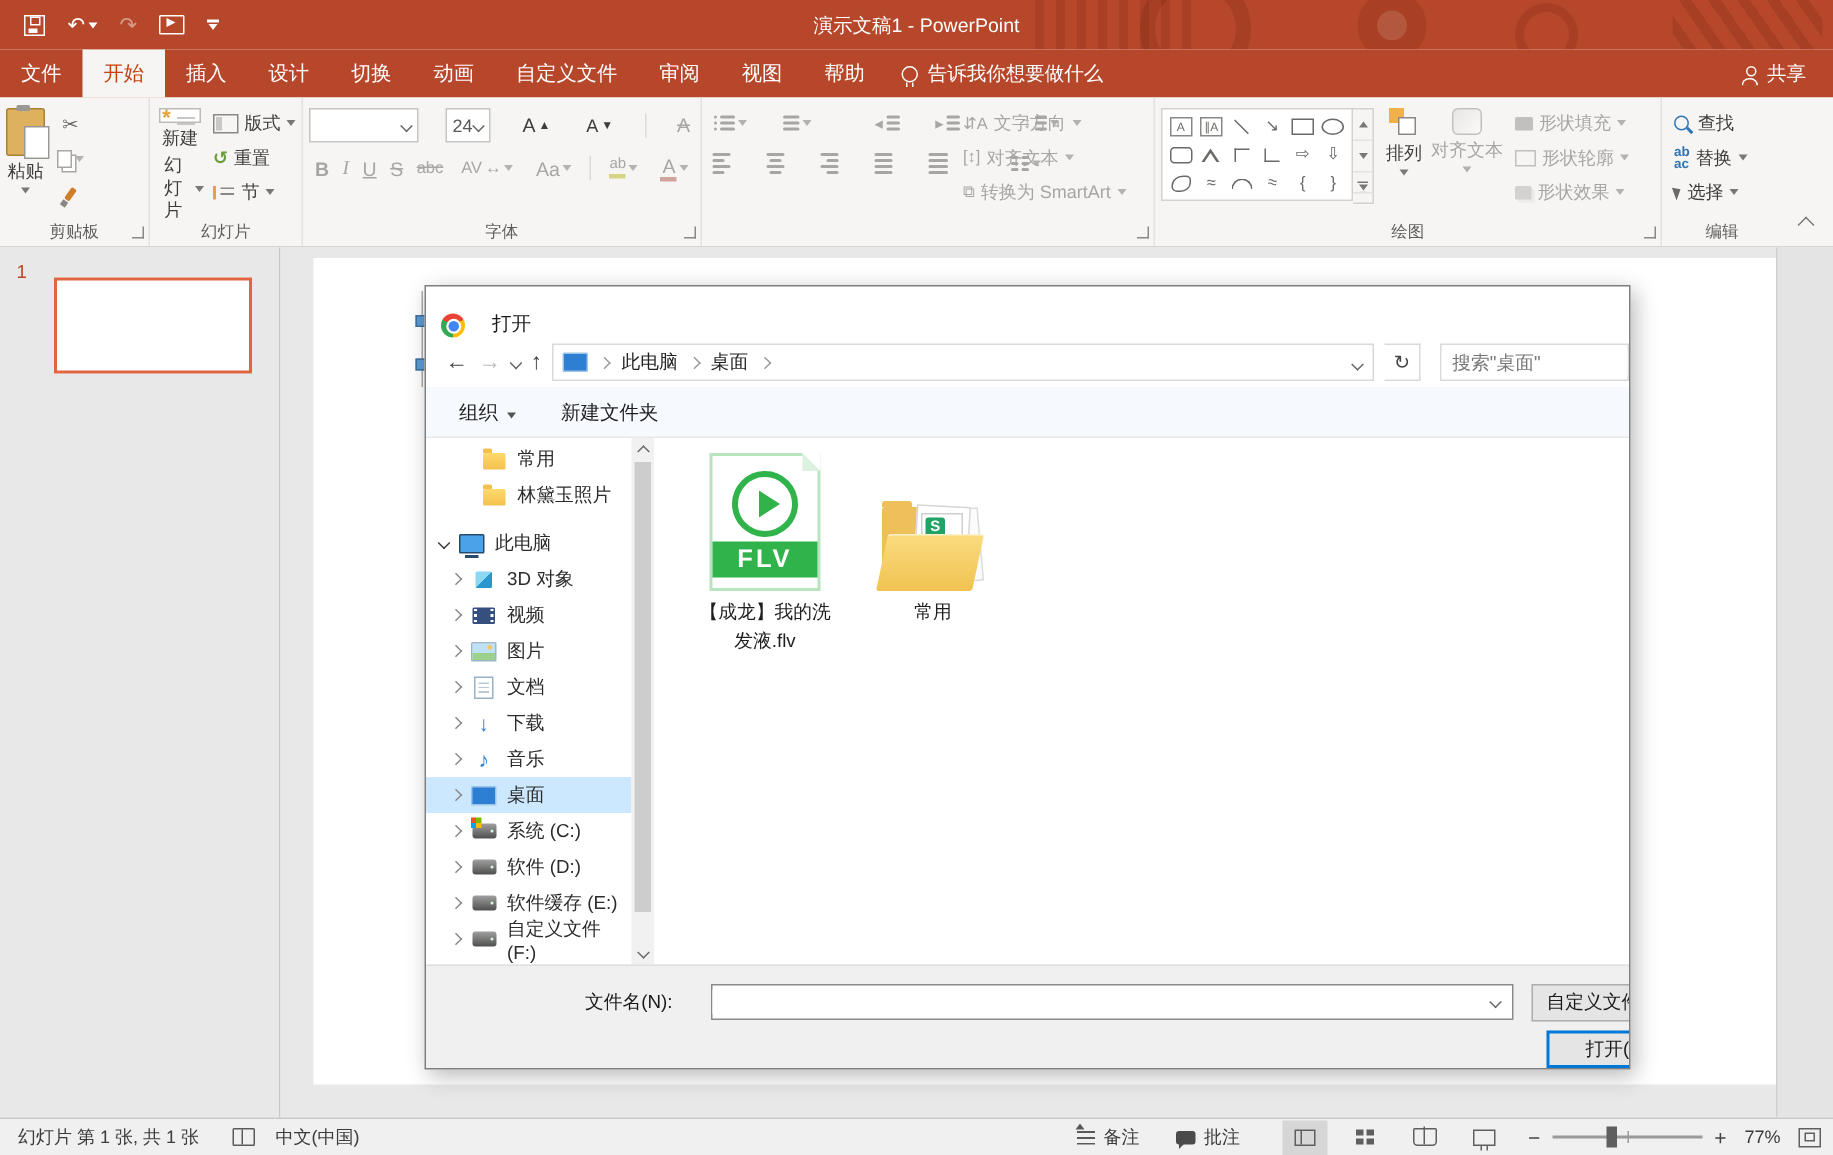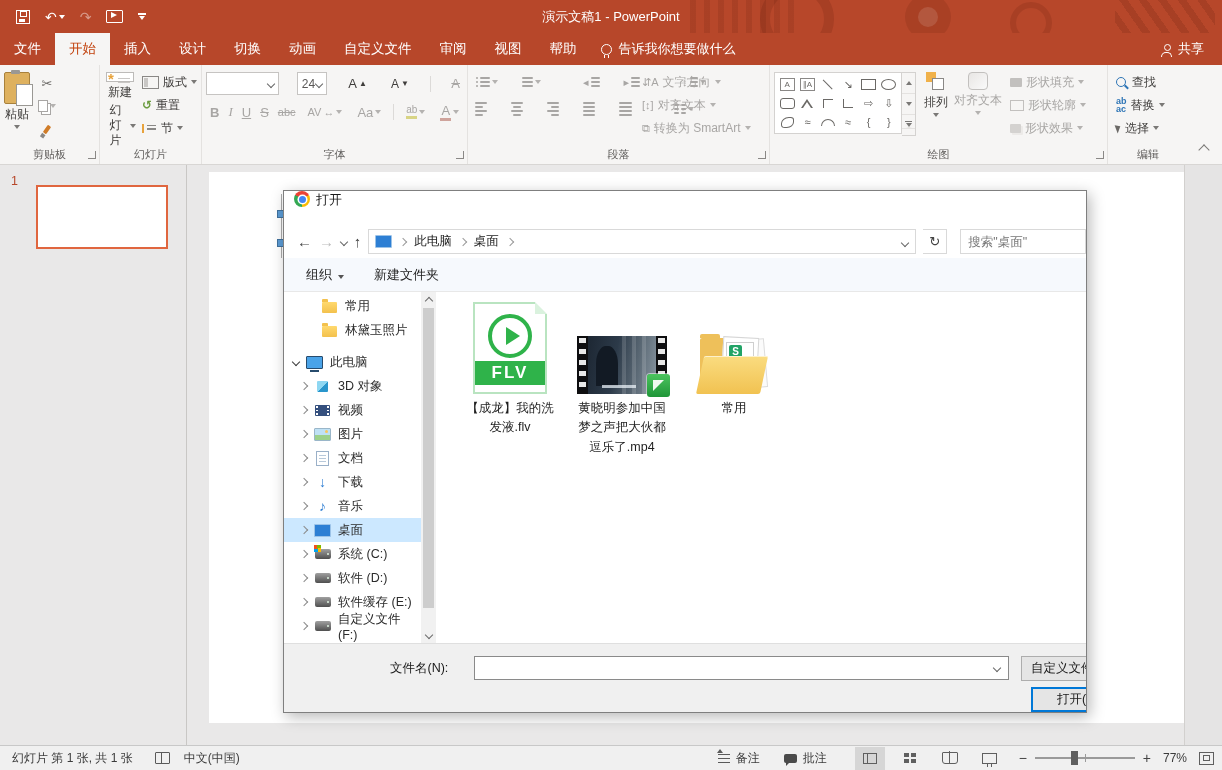--- a/index.html
+++ b/index.html
@@ -132,21 +132,21 @@
   .slidenum{position:absolute;left:11px;top:9px;font-size:12.5px;color:#b7472a}
   .thumbbox{position:absolute;left:36px;top:20px;width:128px;height:60px;background:#fff;border:2px solid #e0663f}
   .main{flex:1;background:#e9e8e8;position:relative}
   .canvas{position:absolute;left:22px;top:7px;right:0;bottom:22px;background:#fff}
   .rstrip{width:37px;background:#e5e4e4;border-left:1px solid #d2d0ce}
   .ph-line{position:absolute;left:281px;top:194px;width:1px;height:64px;background:#ababab;z-index:2}
   .ph-h{position:absolute;left:277px;width:6px;height:6px;background:#5b9bd5;border:1px solid #41719c;z-index:2}
   
   .dlg{position:absolute;left:283px;top:190px;width:804px;height:523px;background:#fff;border:1px solid #7f7f7f;
        box-shadow:3px 4px 14px rgba(0,0,0,.28);overflow:hidden;box-sizing:border-box;z-index:5;font-size:13px;color:#1a1a1a}
-  .dtitle{height:34px;display:flex;align-items:flex-start;gap:6px;padding-left:10px}
+  .dtitle{height:34px;display:flex;align-items:flex-end;gap:18px;padding-left:10px}
   .chrome{width:16px;height:16px;border-radius:50%;position:relative;
      background:conic-gradient(from -60deg,#ea4335 0 120deg,#fbbc05 120deg 240deg,#34a853 240deg 360deg)}
   .chrome::after{content:'';position:absolute;left:4.5px;top:4.5px;width:7px;height:7px;background:#4285f4;border-radius:50%;box-shadow:0 0 0 1.5px #fff}
   .daddr{height:33px;display:flex;align-items:center;gap:7px;padding-left:13px}
   .navg{font-size:15px;color:#444;line-height:1}
   .navg.fwd{color:#bcbcbc}
   .chv{display:inline-block;width:5px;height:5px;border-right:1.4px solid #666;border-bottom:1.4px solid #666;transform:rotate(45deg)}
   .chv.r{transform:rotate(-45deg);border-color:#9a9a9a}
   .crumbbox{width:566px;height:25px;border:1px solid #d9d9d9;display:flex;align-items:center;gap:8px;padding-left:6px;box-sizing:border-box}
   .crumb{font-size:12.5px;color:#222}
@@ -551,21 +551,20 @@
             <span class="arrg">[↕]</span>
             <span>对齐文本</span>
             <span class="ddg dis"></span>
           </span>
         <span class="stackbtn disab">
             <span class="arrg">⧉</span>
             <span>转换为 SmartArt</span>
             <span class="ddg dis"></span>
           </span>
       </div>
-      <div class="glabel">段落</div>
       <span class="dl"></span>
     </div>
 
     <div class="grp" style="width:338px">
       <div style="display:flex">
         <div class="gal">
           <span class="g-abox">A</span>
           <span class="g-abox">∥A</span>
           <span class="g-line"></span>
           <span class="g-glyph">↘</span>
@@ -813,33 +812,20 @@
           <div class="ficon">
             <div class="flvicon">
               <span class="flv-ring"></span>
               <span class="flv-band">FLV</span>
             </div>
           </div>
           <div class="fname w1">【成龙】我的洗发液.flv</div>
         </div>
         <div class="fitem">
           <div class="ficon">
-            <div class="mp4wrap">
-              <span class="holes l"></span>
-              <span class="holes r"></span>
-              <span class="scene">
-                  <span class="subline"></span>
-                </span>
-              <span class="mp4badge"></span>
-            </div>
-          </div>
-          <div class="fname w2">黄晓明参加中国梦之声把大伙都逗乐了.mp4</div>
-        </div>
-        <div class="fitem">
-          <div class="ficon">
             <div class="bigfolder">
               <span class="bf-back"></span>
                 <span class="bf-paper2"></span>
                 <span class="bf-paper1"></span>
               <span class="bf-sheet"></span>
               <span class="bf-front"></span>
             </div>
           </div>
           <div class="fname w1">常用</div>
         </div>

